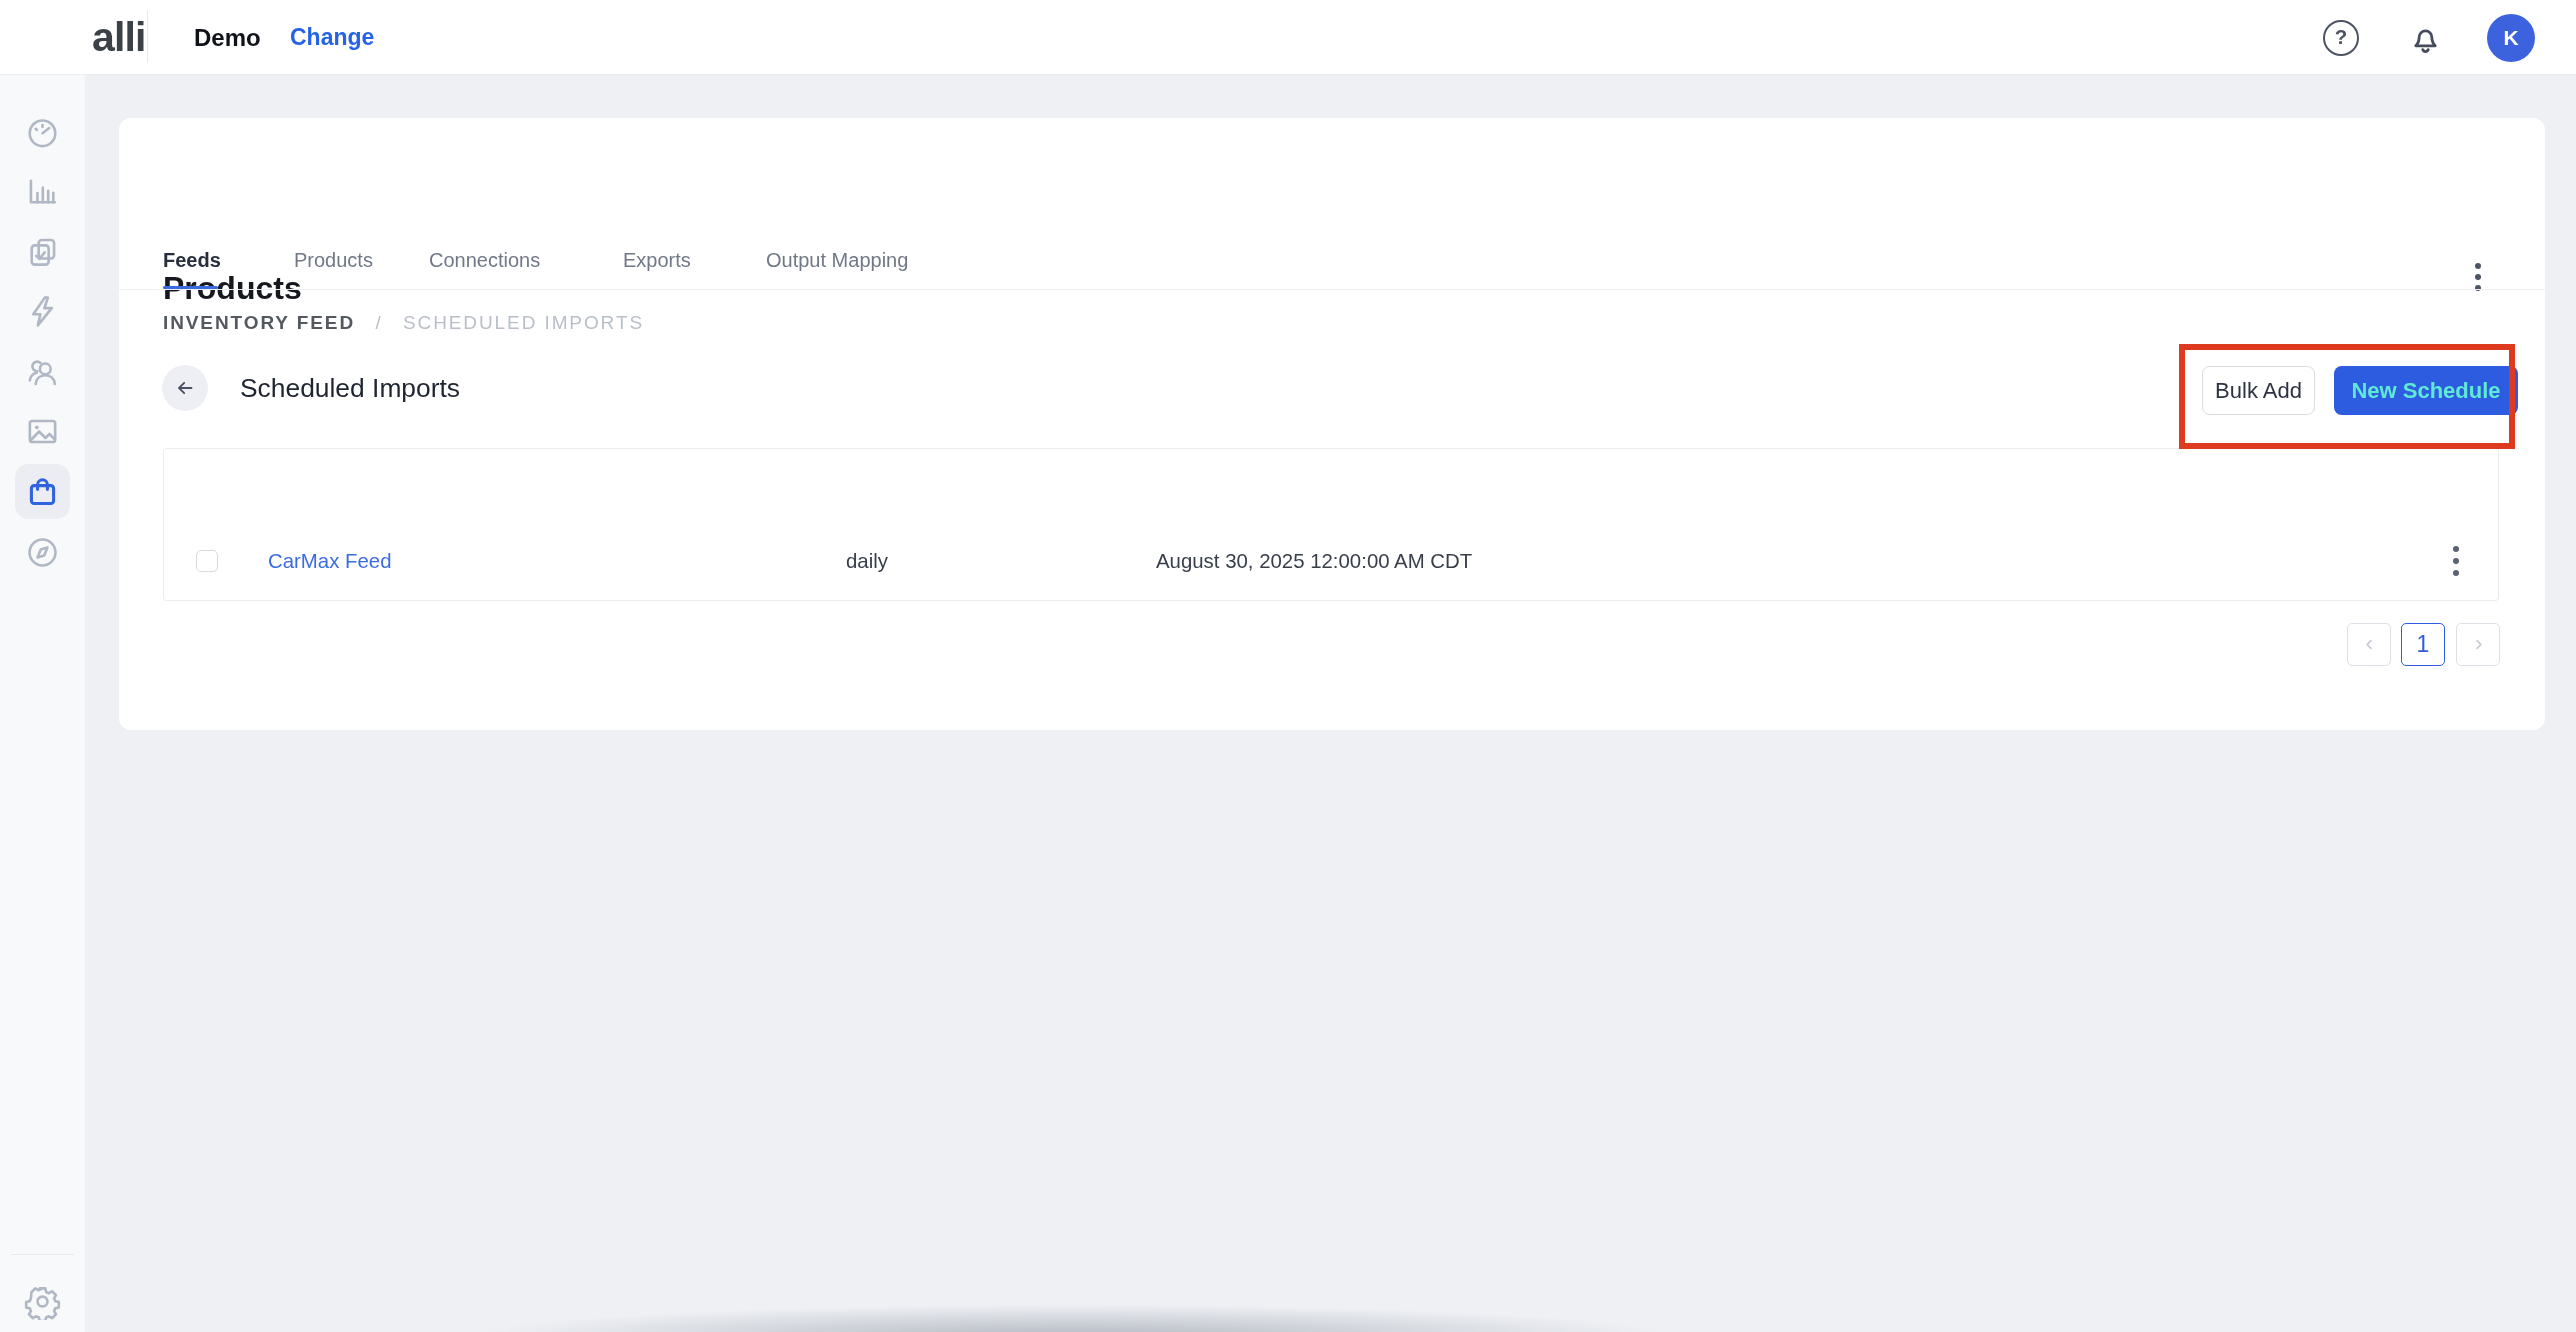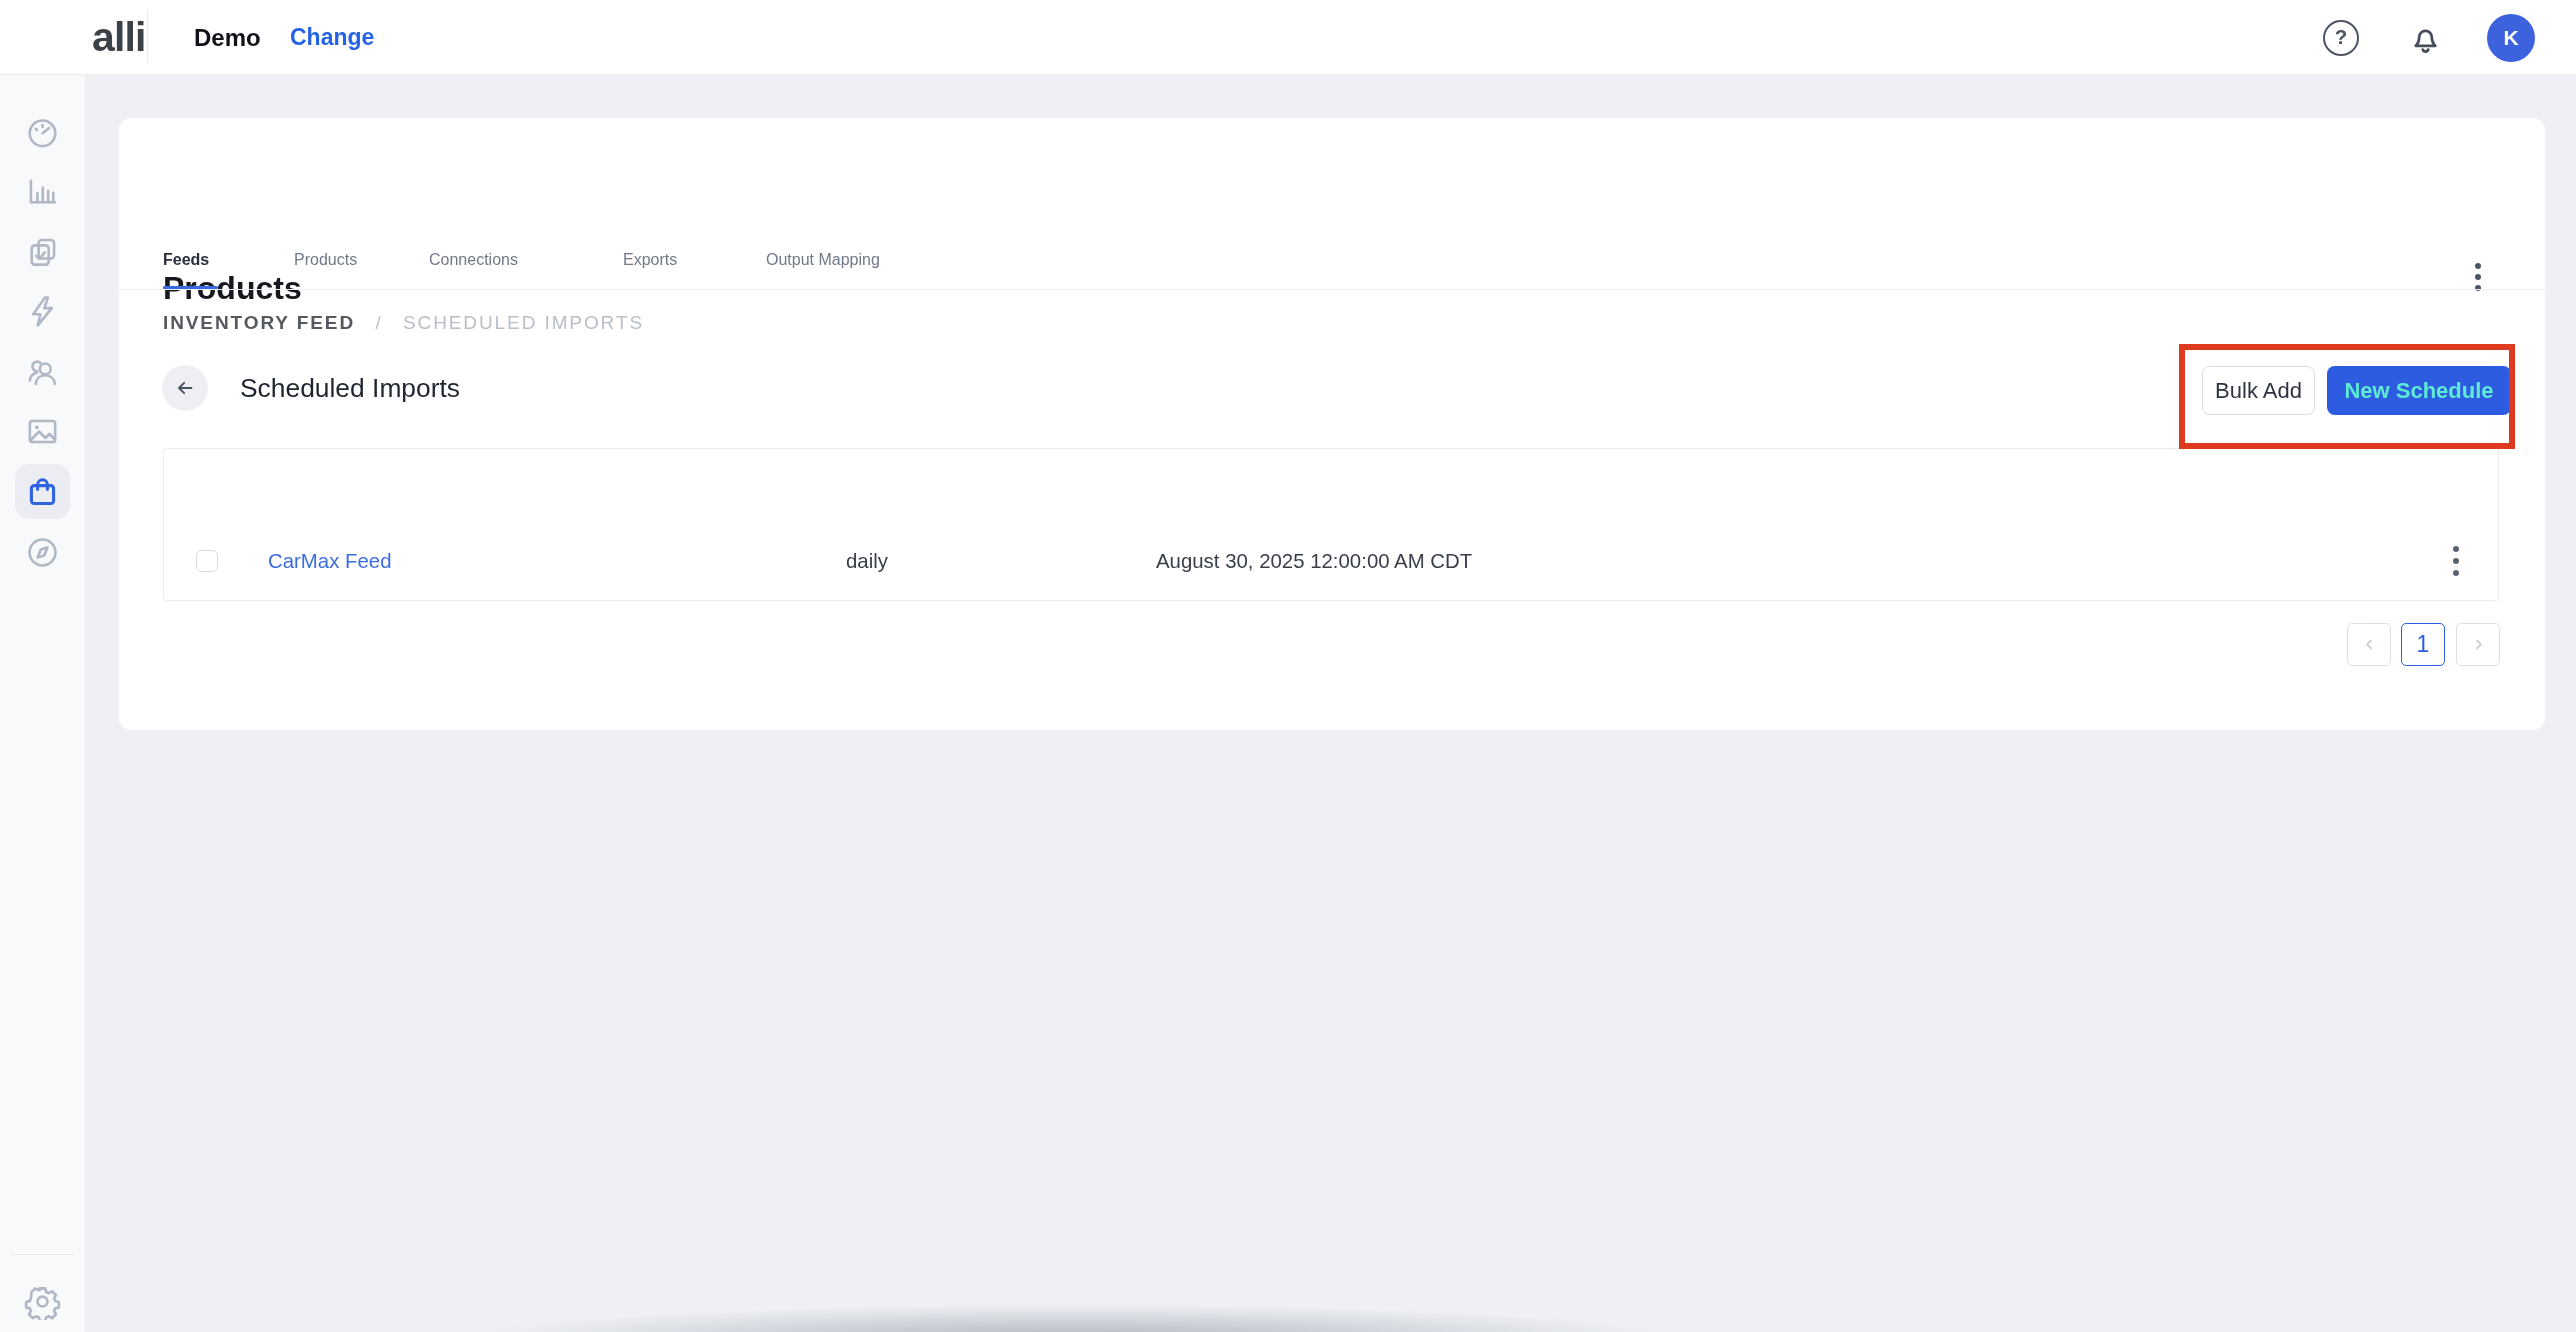--- a/index.html
+++ b/index.html
@@ -29,33 +29,33 @@
   .icon-stroke-blue{fill:none;stroke:#2f63e0;stroke-width:2;stroke-linecap:round;stroke-linejoin:round;}
   .icon-fill{fill:#b0b8c5;stroke:none;}
   .icon-dark{fill:none;stroke:#454d5d;stroke-width:1.7;stroke-linecap:round;stroke-linejoin:round;}
   
   .card{position:absolute;left:119px;top:118px;width:2426px;height:612px;background:#fff;border-radius:12px;}
   .page-title{position:absolute;left:44px;top:152px;font-size:32px;font-weight:700;color:#15181e;}
   .card-kebab{position:absolute;left:2341px;top:135px;width:36px;height:48px;display:flex;flex-direction:column;align-items:center;justify-content:center;gap:5.1px;cursor:pointer;}
   .card-kebab i, .row-kebab i{width:6px;height:6px;border-radius:50%;background:#4d5565;display:block;}
   
   .tabs{position:absolute;left:0;top:114px;width:2426px;height:58px;}
-  .tab{position:absolute;top:0;height:56px;display:flex;align-items:center;font-size:16px;color:#717887;cursor:pointer;}
+  .tab{position:absolute;top:0;height:56px;display:flex;align-items:center;font-size:20px;color:#717887;cursor:pointer;}
   .tab.active{color:#272e3c;font-weight:600;}
   .tab-underline{position:absolute;left:44px;top:168px;width:55px;height:3.4px;background:#3a6ae0;border-radius:1.7px;}
   .tabs-divider{position:absolute;left:0;top:171px;width:2426px;height:1.3px;background:#eceef1;}
   
   .breadcrumb{position:absolute;left:44px;top:194px;display:flex;align-items:center;gap:20.4px;font-size:19px;letter-spacing:1.9px;justify-content:center;}
   .crumb-parent{color:#54595f;font-weight:600;}
   .crumb-sep,.crumb-current{color:#b9bfc8;font-weight:500;}
   
   .back-btn{position:absolute;left:43px;top:247px;width:46px;height:46px;border-radius:50%;background:#edeff4;display:flex;align-items:center;justify-content:center;cursor:pointer;}
   .back-btn svg{width:24px;height:24px;}
   .section-title{position:absolute;left:121px;top:247px;height:46px;display:flex;align-items:center;font-size:26.4px;font-weight:500;color:#1e2531;}
-  .actions{position:absolute;left:2083px;top:248px;display:flex;gap:12px;}
+  .actions{position:absolute;left:2083px;top:248px;display:flex;gap:19px;}
   .btn{height:49px;border-radius:7.7px;display:flex;align-items:center;justify-content:center;font-size:22px;cursor:pointer;}
   .btn-secondary{width:113px;background:#fff;border:0.9px solid #d8dce3;color:#2d3342;font-weight:500;}
   .btn-primary{width:184px;background:#2e5ce0;border:none;color:#5eead4;font-weight:700;}
   .annotation-box{position:absolute;left:2060px;top:226px;width:336px;height:105px;border:6px solid #dd3a1f;pointer-events:none;z-index:6;}
   
   .table{position:absolute;left:44px;top:330px;width:2336px;height:153px;border:1.3px solid #e9ebef;border-radius:3.4px;background:#fff;}
   .thead{position:absolute;left:0;top:0;width:100%;height:72px;border-bottom:1.3px solid #e9ebef;}
   .tbody-row{position:absolute;left:0;top:72px;width:100%;height:80px;}
   .checkbox{position:absolute;left:31.5px;width:22px;height:22px;border:1.7px solid #d7dbe1;border-radius:5.1px;background:#fff;cursor:pointer;}
   .thead .checkbox{top:25px;} .tbody-row .checkbox{top:29px;}

